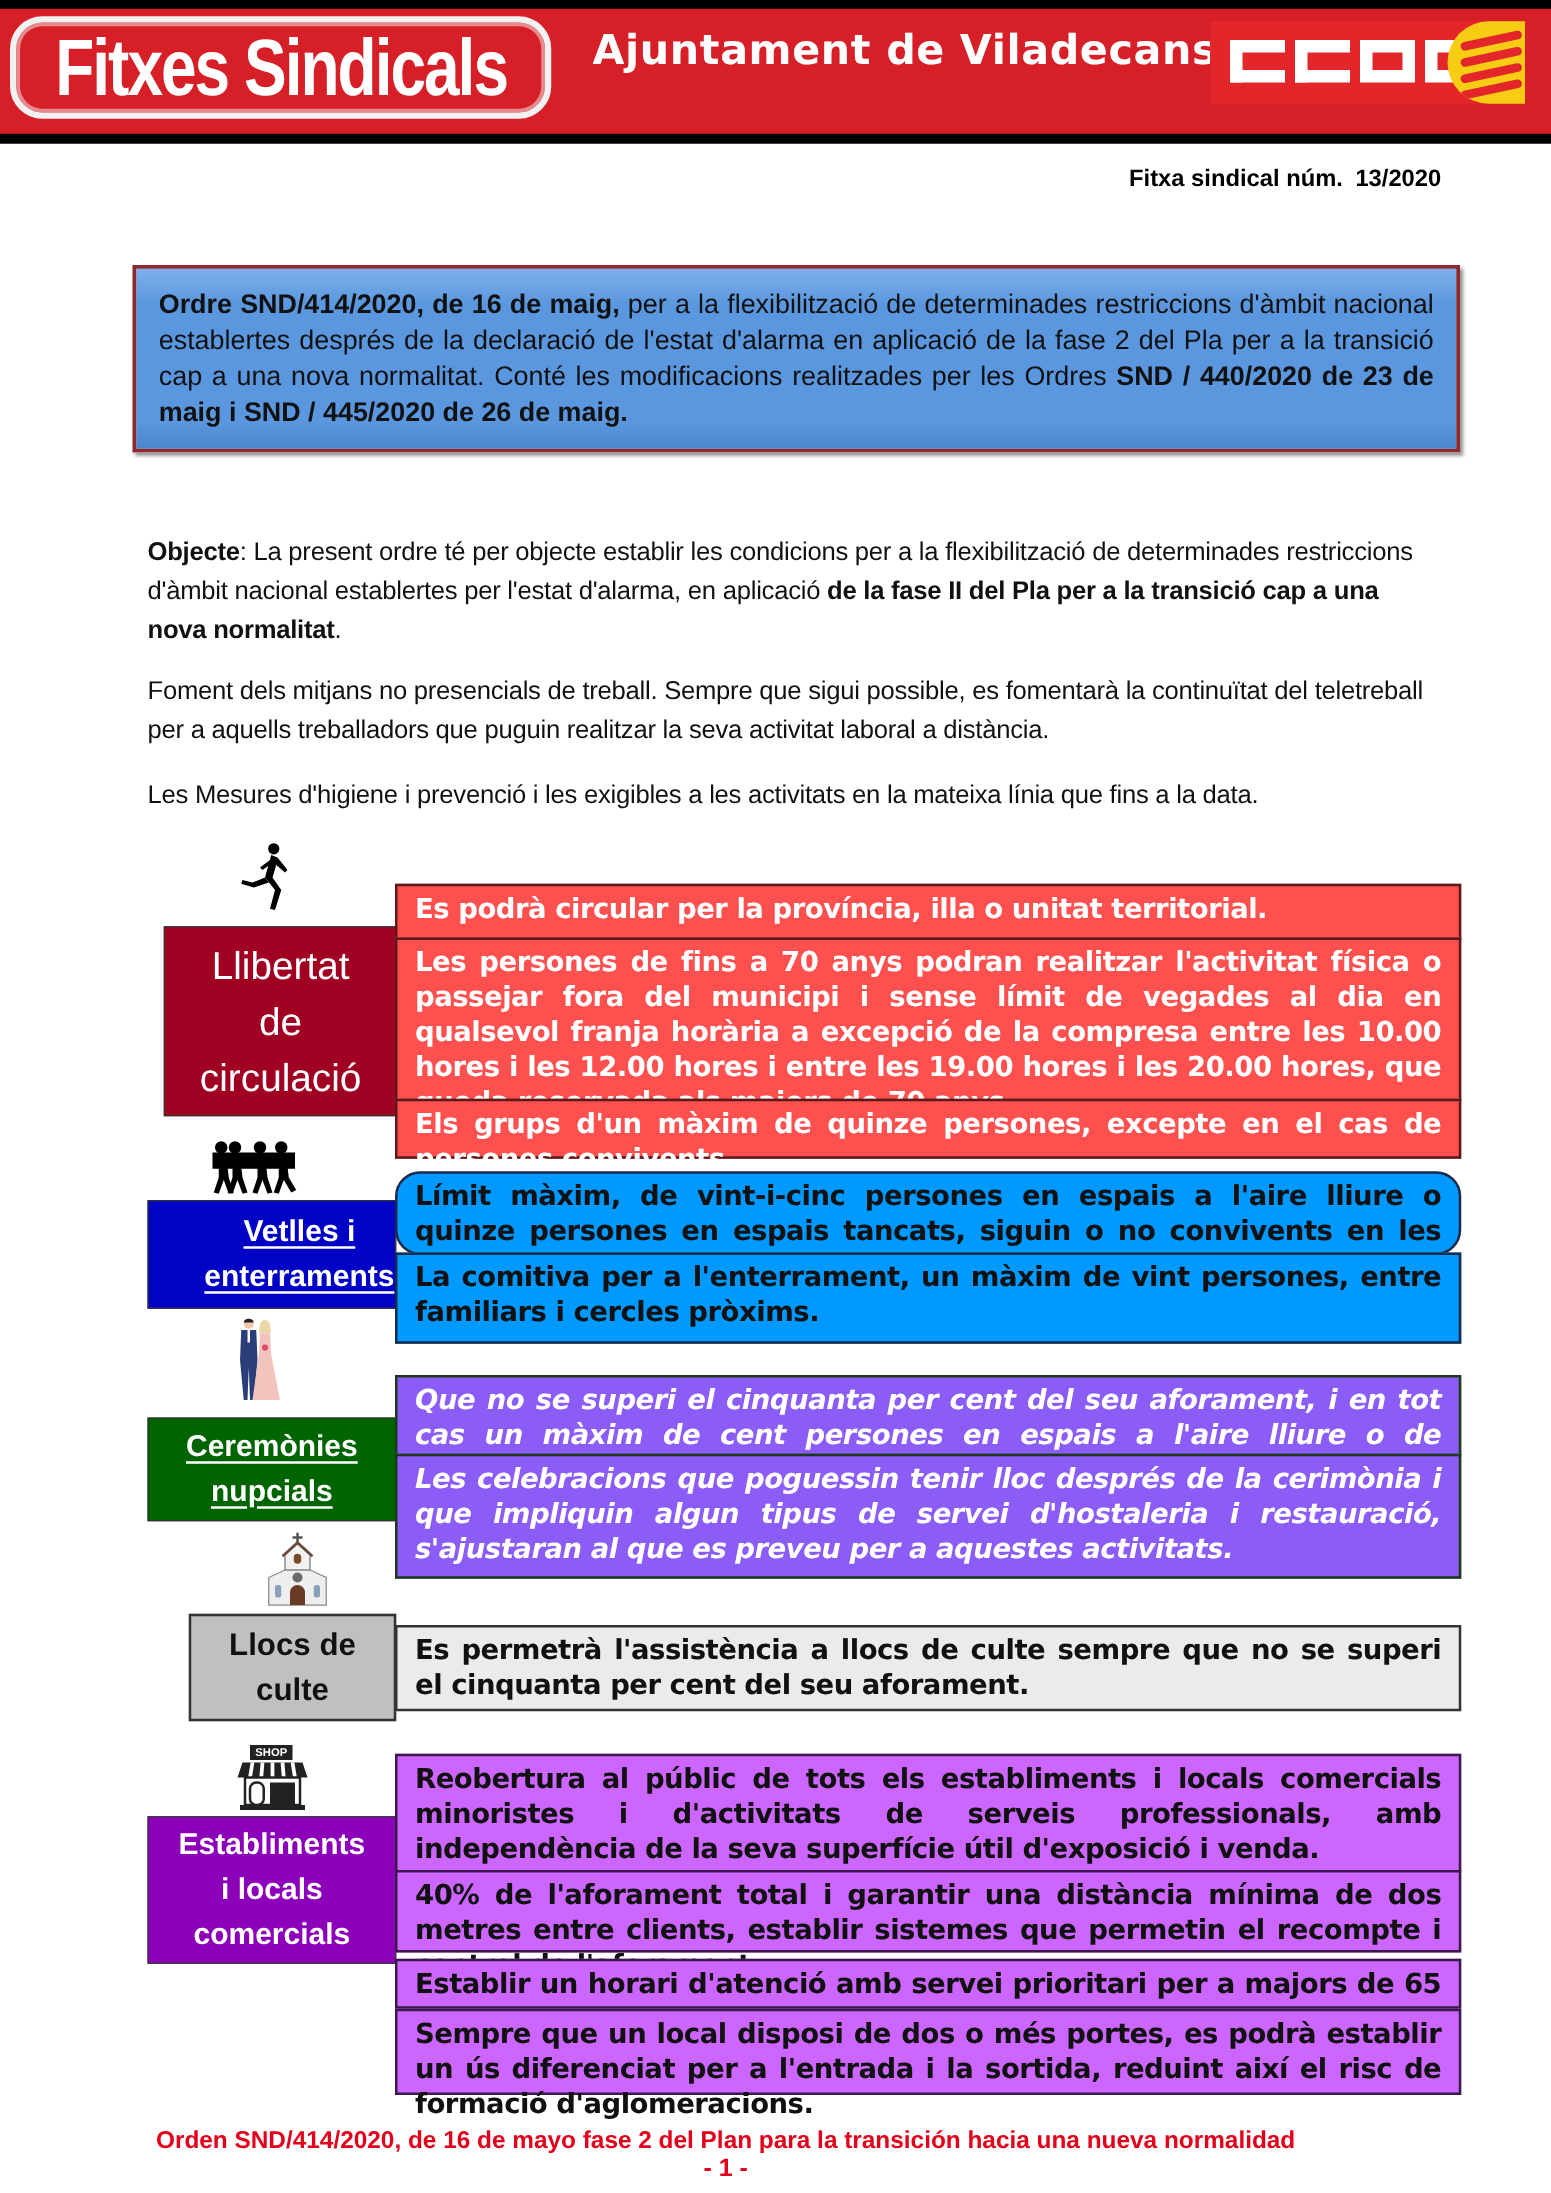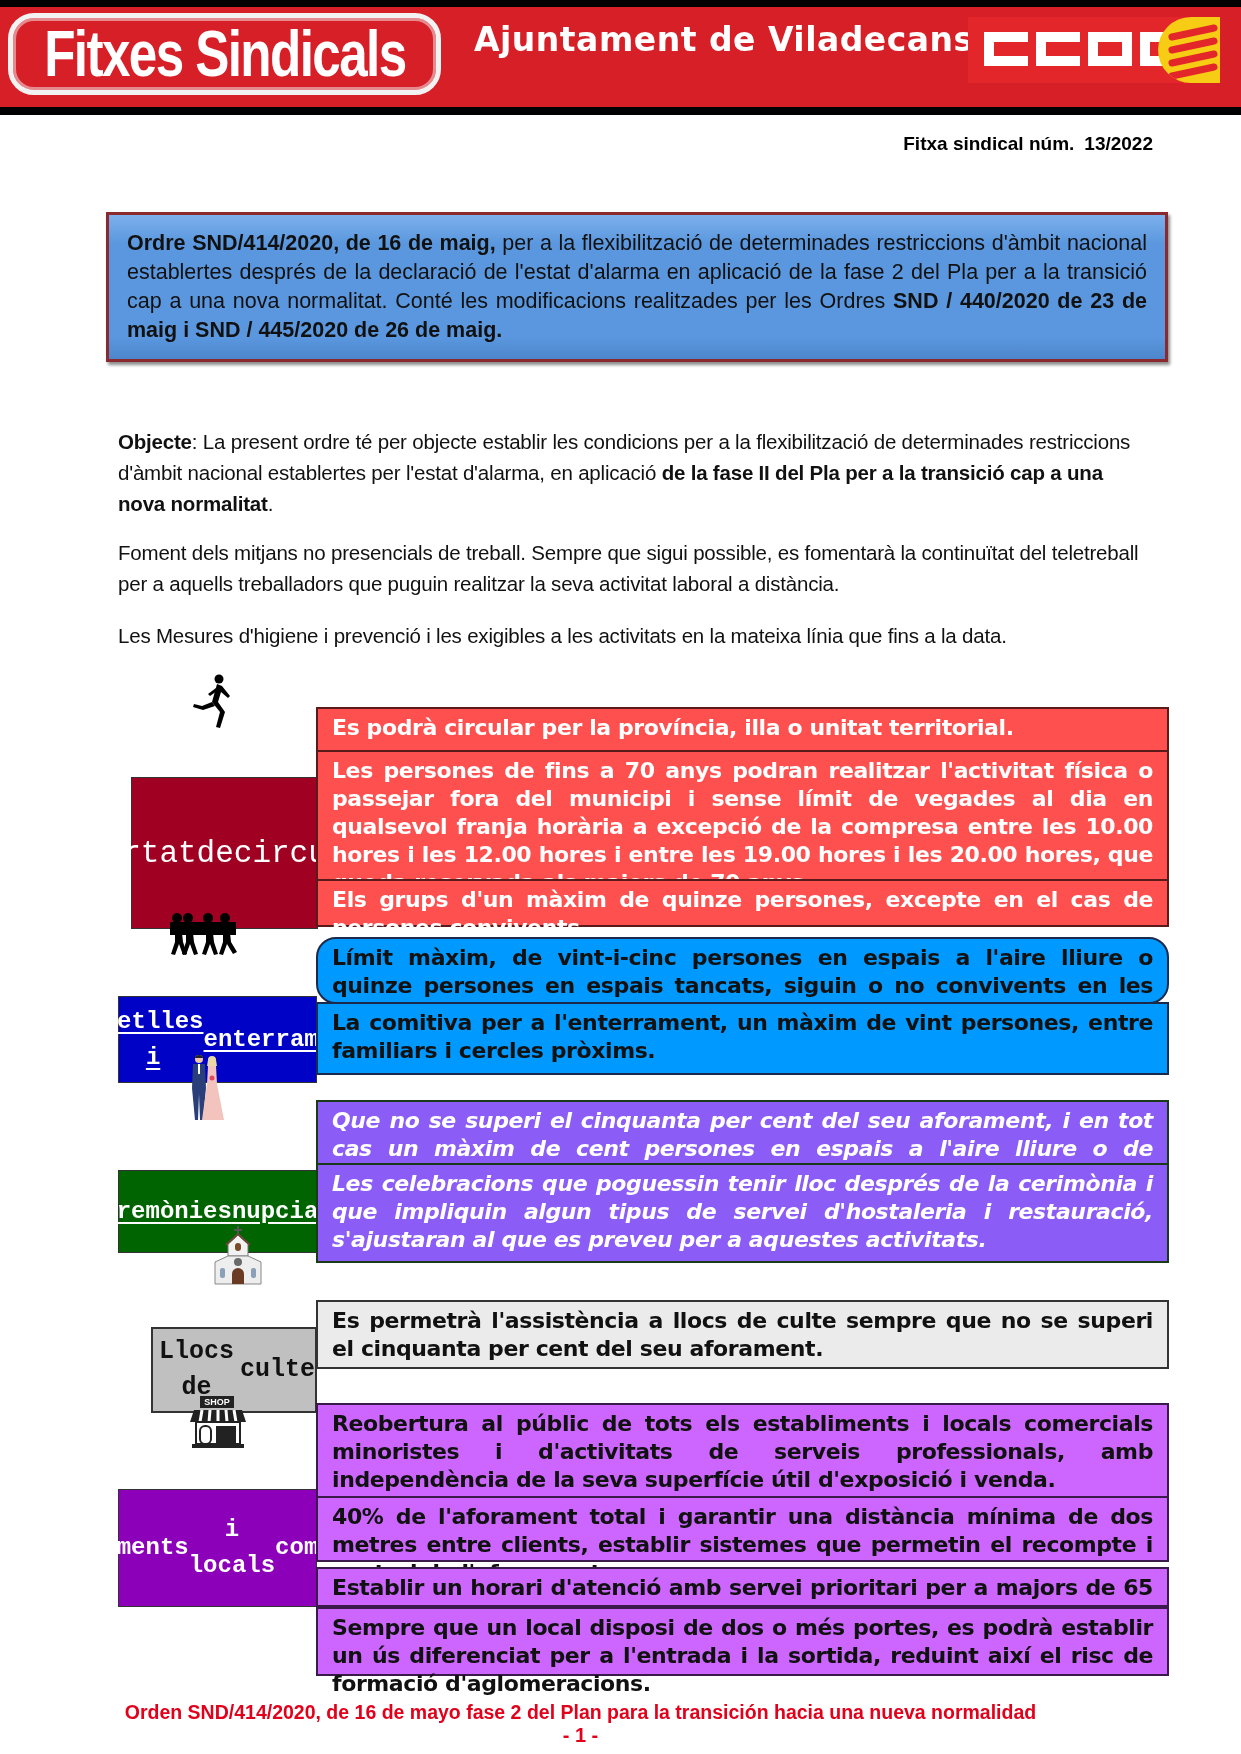--- a/index.html
+++ b/index.html
@@ -25,21 +25,21 @@
     .intro { position: absolute; left: 106px; top: 212px; width: 1062px; height: 150px; background: linear-gradient(#7db0ec, #5a97de 20%, #5a97de 85%, #4d86cc); border: 3px solid #8a2a2f; box-shadow: 2px 3px 3px rgba(0,0,0,0.45); box-sizing: border-box; padding: 14px 18px 0 18px; font-family: "Liberation Sans", sans-serif; font-size: 21.5px; line-height: 29px; text-align: justify; color: #111; }
     .intro b { font-weight: bold; }
 
     
     .para { position: absolute; left: 118px; width: 1034px; font-family: "Liberation Sans", sans-serif; font-size: 20.5px; line-height: 31px; color: #111; letter-spacing: -0.2px; }
     .p1 { top: 426px; }
     .p2 { top: 537px; }
     .p3 { top: 620px; }
 
     
-    .label { position: absolute; box-sizing: border-box; display: flex; align-items: center; justify-content: center; text-align: center; font-family: Liberation Mono, monospace; border: 1px solid #333; margin-top: 36px; }
+    .label { position: absolute; box-sizing: border-box; display: flex; flex-direction: column; align-items: center; justify-content: center; text-align: center; font-family: Liberation Sans, sans-serif; border: 1px solid #333; }
     .label span { display: block; }
     .lab-red { left: 131px; top: 741px; width: 187px; height: 152px; background: #a00021; color: #fff; font-size: 31px; line-height: 45px; font-weight: normal; }
     .lab-blue { left: 118px; top: 960px; width: 199px; height: 87px; background: #0003c6; color: #fff; font-size: 24px; font-weight: bold; line-height: 36px; padding-left: 44px; }
     .lab-green { left: 118px; top: 1134px; width: 199px; height: 83px; background: #006400; color: #fff; font-size: 24px; font-weight: bold; line-height: 36px; }
     .lab-gray { left: 151px; top: 1291px; width: 166px; height: 86px; background: #c0c0c0; color: #111; font-size: 25px; font-weight: bold; line-height: 36px; border: 2px solid #333; }
     .lab-purple { left: 118px; top: 1453px; width: 199px; height: 118px; background: #8b00b8; color: #fff; font-size: 24px; font-weight: bold; line-height: 36px; }
     .u { text-decoration: underline; text-underline-offset: 4px; }
 
     .box { position: absolute; box-sizing: border-box; border: 2px solid #333; padding: 5px 14px 4px 14px; font-family: "DejaVu Sans", sans-serif; font-size: 22px; line-height: 28px; font-weight: bold; text-align: justify; letter-spacing: -0.4px; }
     .red { background: #ff5050; color: #fff; border-color: #5a1a1a; }
@@ -74,21 +74,21 @@
   </div>
   <div class="logo-flag">
     <i style="top:12px"></i>
       <i style="top:25px"></i>
       <i style="top:38px"></i>
       <i style="top:51px"></i>
   </div>
 </div>
 
 <div class="ref">
-  <span style="margin-left:0">Fitxa sindical núm.</span><span>13/2022</span>
+  <span style="margin-left:0">Fitxa sindical núm.</span><span>13/2020</span>
 </div>
 
 <div class="intro">
   <b>Ordre SND/414/2020, de 16 de maig,</b><span> per a la flexibilització de determinades restriccions d'àmbit nacional establertes després de la declaració de l'estat d'alarma en aplicació de la fase 2 del Pla per a la transició cap a una nova normalitat. Conté les modificacions realitzades per les Ordres </span><b>SND / 440/2020 de 23 de maig i SND / 445/2020 de 26 de maig.</b>
 </div>
 
 <div class="para p1">
   <b>Objecte</b><span>: La present ordre té per objecte establir les condicions per a la flexibilització de determinades restriccions d'àmbit nacional establertes per l'estat d'alarma, en aplicació </span><b>de la fase II del Pla per a la transició cap a una nova normalitat</b><span>.</span>
 </div>
 <div class="para p2">Foment dels mitjans no presencials de treball. Sempre que sigui possible, es fomentarà la continuïtat del teletreball per a aquells treballadors que puguin realitzar la seva activitat laboral a distància.</div>

